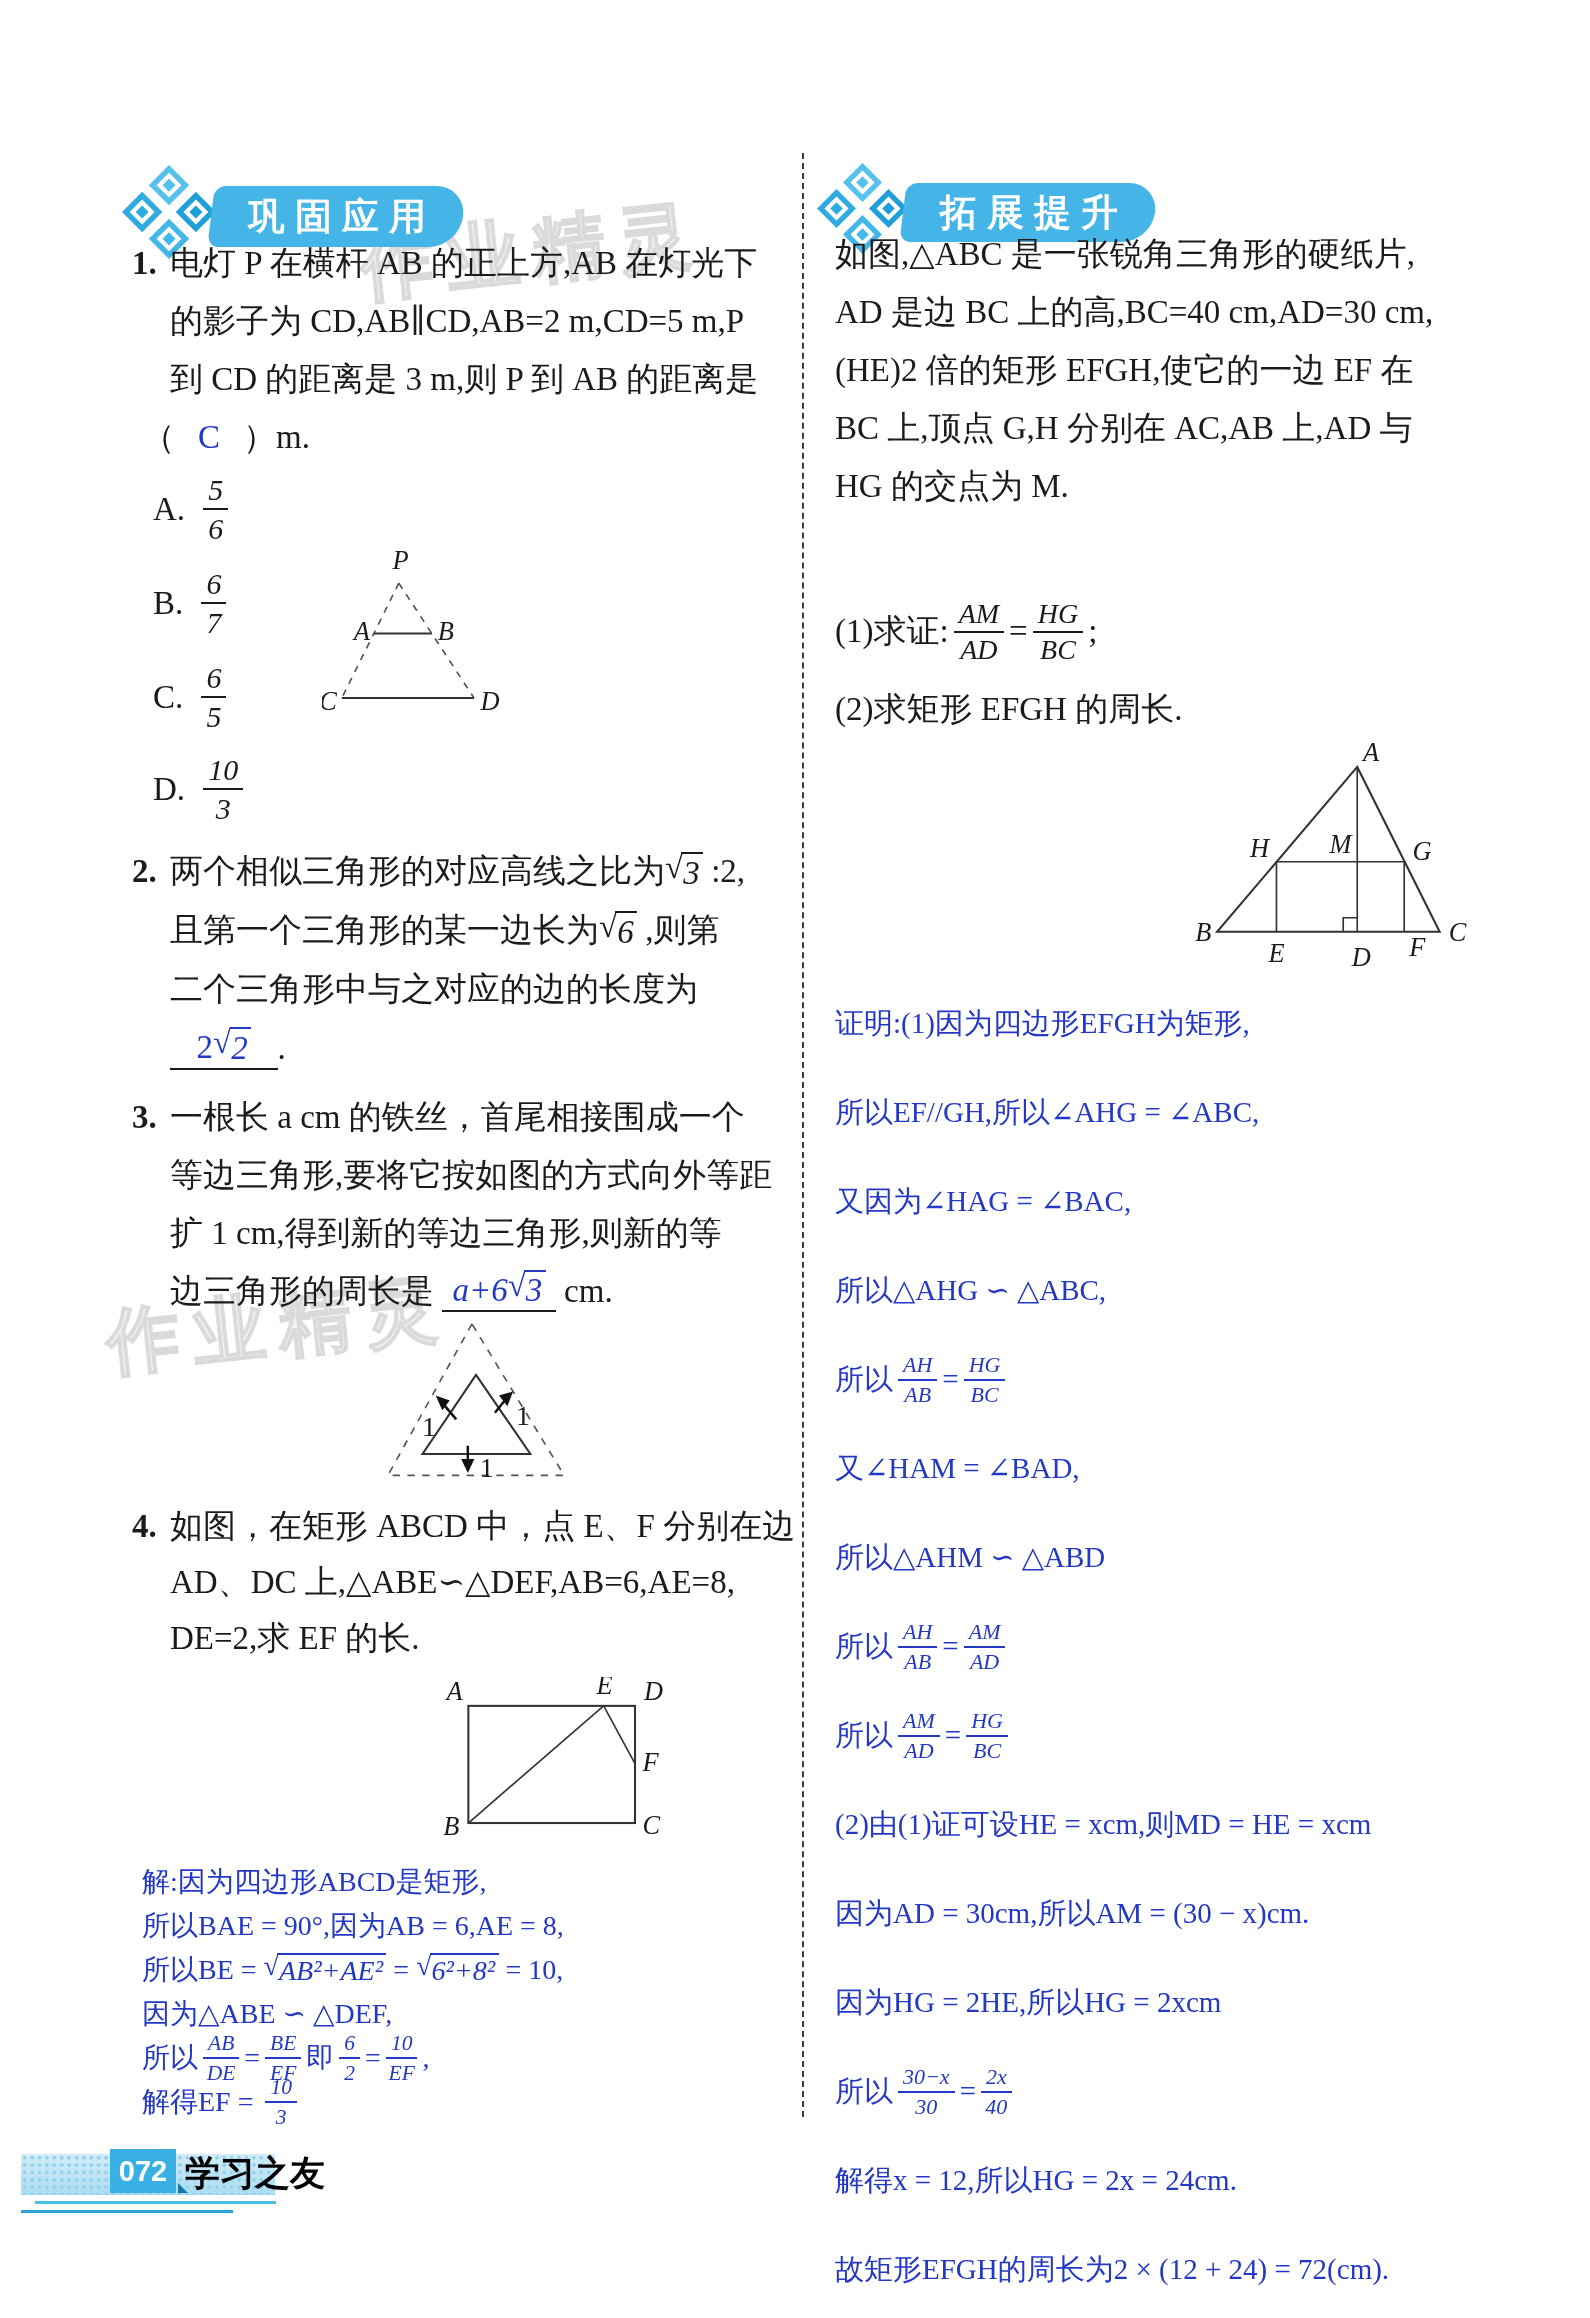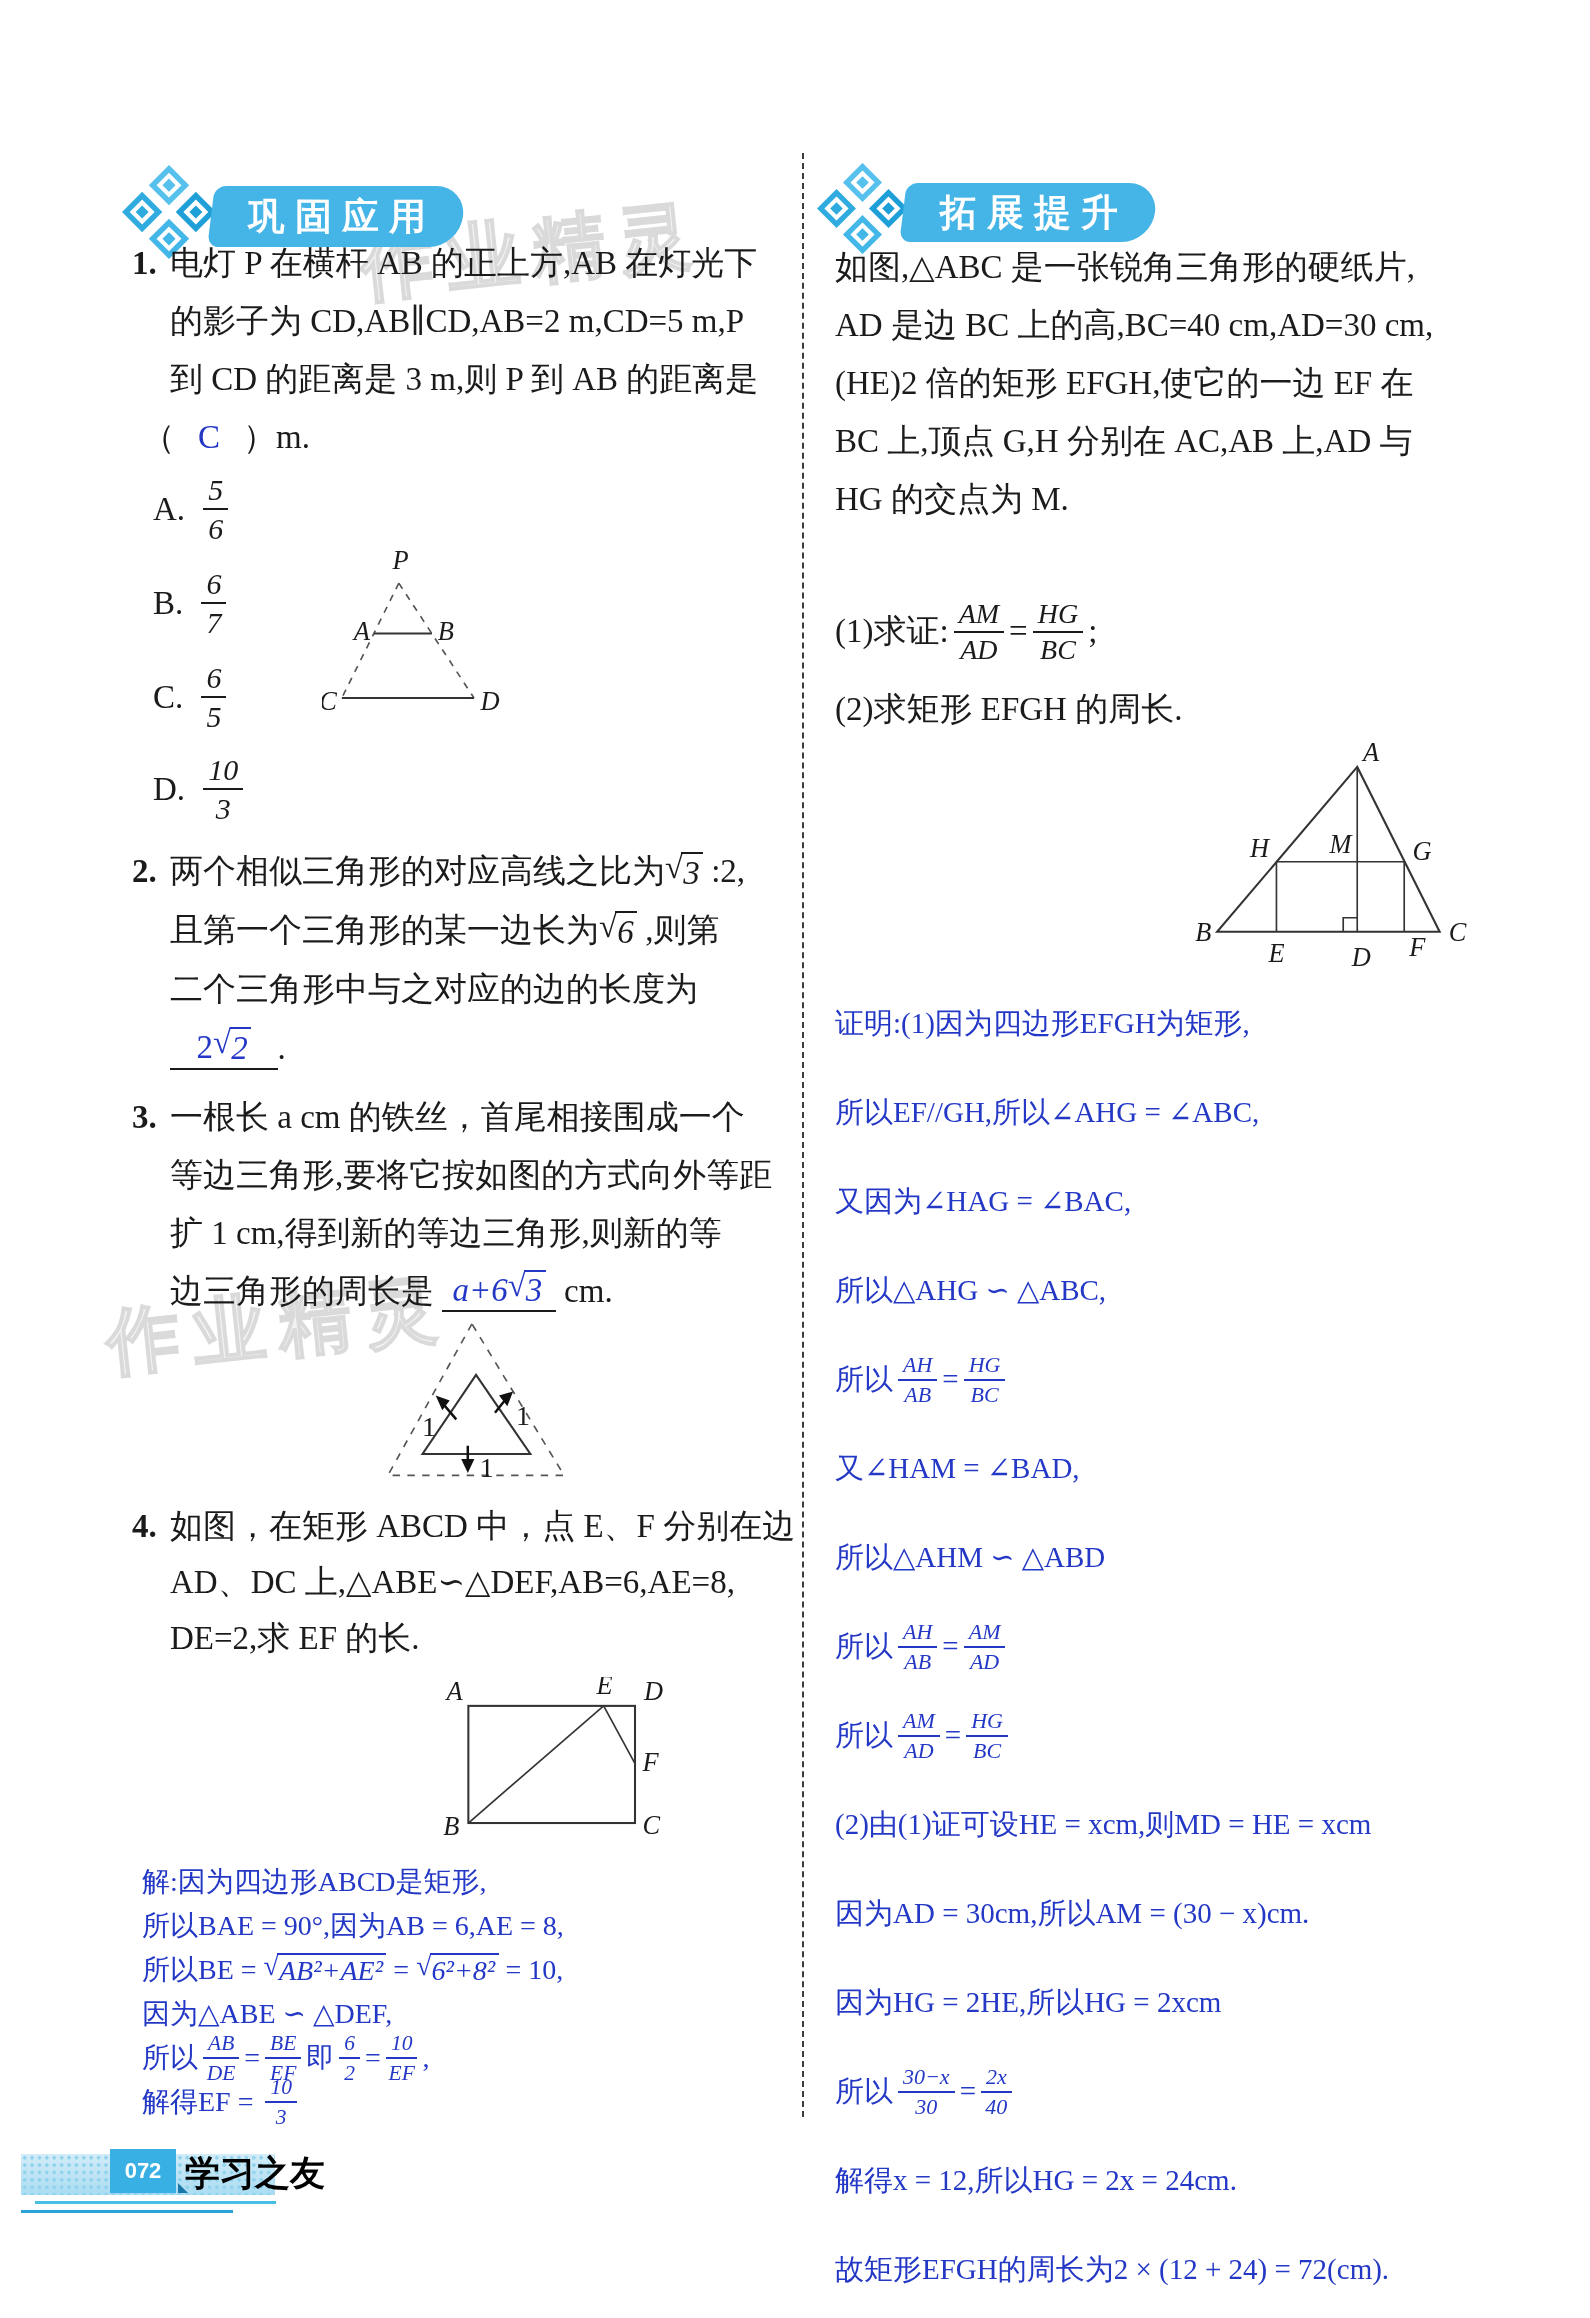--- a/index.html
+++ b/index.html
@@ -50,21 +50,21 @@
       font-weight:700;font-size:73px;letter-spacing:13.2px;color:#e9e9e9;
       -webkit-text-stroke:1.7px #bdbdbd;opacity:.55;transform:rotate(-6deg);
       white-space:nowrap;pointer-events:none;}
   
   .ribbon{position:absolute;left:20.6px;top:2154px;width:254px;height:41px;
       background:radial-gradient(circle,#8ed2ee 1.7px,rgba(255,255,255,0) 1.7px) 0 0/7.4px 7.4px,
                  linear-gradient(#d3ecf7,#aadcf2);}
   .pagebox{position:absolute;left:110px;top:2149px;width:66px;height:44px;
       background:#38b0e4;display:flex;align-items:center;justify-content:center;
       color:#fff;font-family:"Liberation Sans","DejaVu Sans",sans-serif;
-      font-weight:700;font-size:22px;}
+      font-weight:700;font-size:29px;}
   .pagebox::after{content:"";position:absolute;right:-11.6px;bottom:0;
       border:5.8px solid rgba(0,0,0,0);border-left-color:#1878a8;border-bottom-color:#1878a8;}
   .brand{position:absolute;left:185px;top:2150px;font-size:35px;font-weight:900;color:#000000;}
   .fline1{position:absolute;left:35px;top:2201px;width:241px;height:2.5px;background:#49c0e3;}
   .fline2{position:absolute;left:20.6px;top:2210px;width:212px;height:2.5px;background:#2aa3d8;}
   svg text{font-family:"Liberation Serif","DejaVu Serif",serif;font-style:italic;
       font-size:32px;fill:#1b1b1b;}
   svg text.up{font-style:normal;font-size:34px;}
 </style>
 </head>
@@ -238,21 +238,21 @@
     </g>
   <g transform="rotate(45 24 56)">
       <rect x="7" y="39" width="34" height="34" fill="#2fabdf"></rect>
       <rect x="16" y="48" width="16" height="16" fill="none" stroke="#fff" stroke-width="5"></rect>
     </g>
 </svg>
 <div class="badge" style="left:903px;top:183px;width:252px;height:59px;">
   <span>拓展提升</span>
 </div>
 
-<div class="blk" style="left:835px;top:238px;--lh:58px;">
+<div class="blk" style="left:835px;top:225px;--lh:58px;">
   <div class="row t"><span>如图,△ABC 是一张锐角三角形的硬纸片,</span></div>
   <div class="row t"><span>AD 是边 BC 上的高,BC=40 cm,AD=30 cm,</span></div>
   <div class="row t"><span>(HE)2 倍的矩形 EFGH,使它的一边 EF 在</span></div>
   <div class="row t"><span>BC 上,顶点 G,H 分别在 AC,AB 上,AD 与</span></div>
   <div class="row t"><span>HG 的交点为 M.</span></div>
 </div>
 <div class="row abs t" style="left:835px;top:590px;height:83px;">
   <span>(1)求证:</span>
   <span class="fr f34"><span class="n">AM</span><span class="d">AD</span></span>
   <span>=</span>

